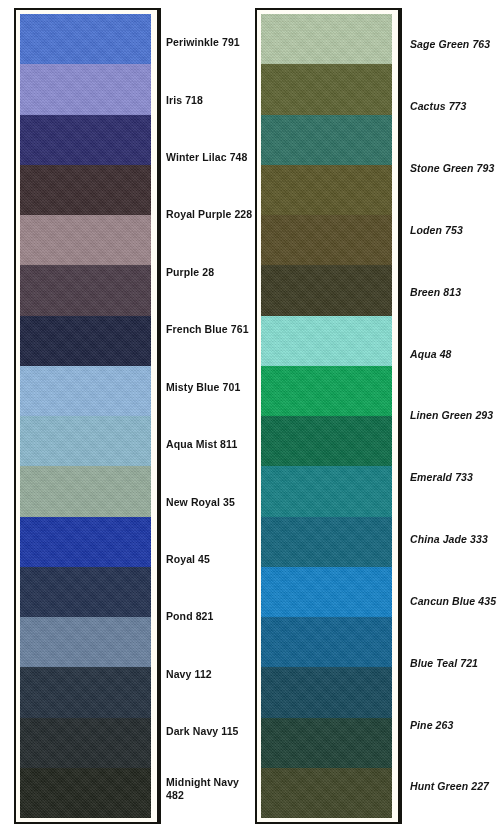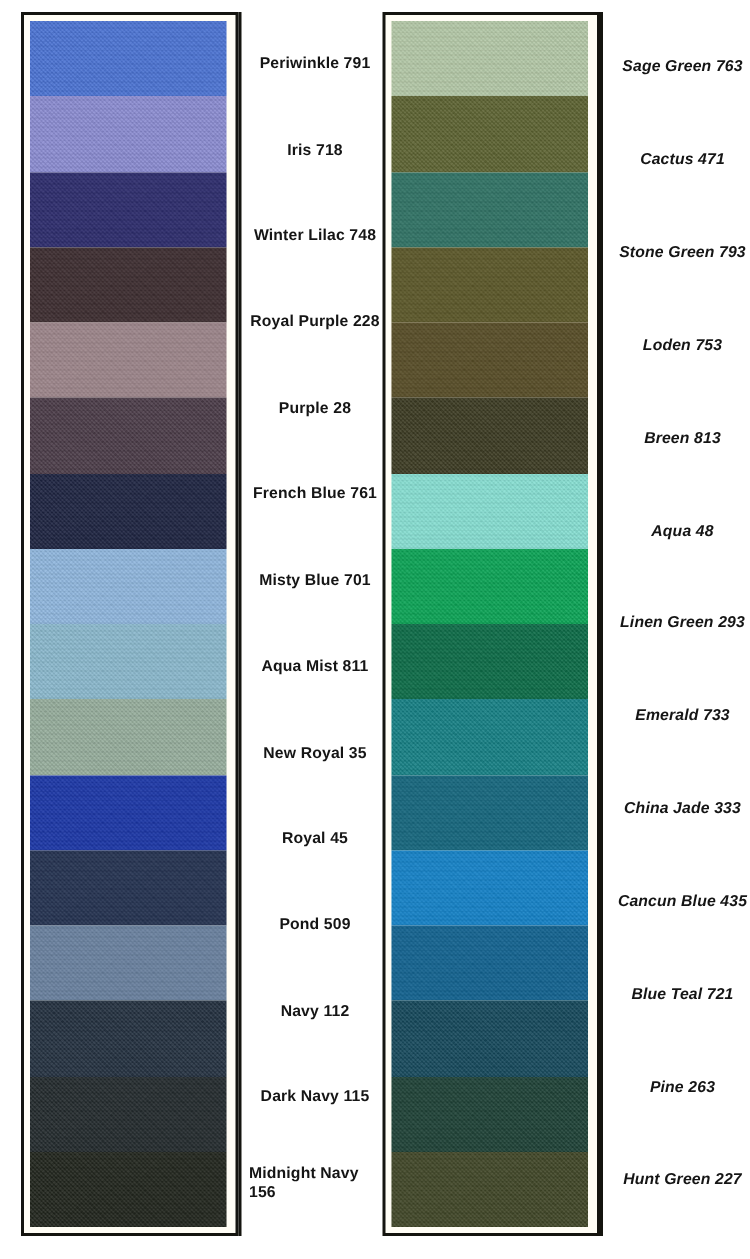--- a/index.html
+++ b/index.html
@@ -86,21 +86,20 @@
   #rule-left  { left: 159px; }
   #rule-right { left: 400px; }
 
   
   .label-stack {
     position: absolute;
     top: 14px;
     height: 804px;
     display: flex;
     flex-direction: column;
-    align-items: center;
   }
   #labels-cool-blues  { left: 166px; width: 88px; }
   #labels-cool-greens { left: 410px; width: 90px; font-style: italic; }
 
   .label-cell {
     flex: 1 1 0;
     display: flex;
     align-items: center;
     justify-content: flex-start;
   }
@@ -168,30 +167,30 @@
       <div class="label-cell">
         <span class="label-text">Aqua Mist 811</span>
       </div>
       <div class="label-cell">
         <span class="label-text">New Royal 35</span>
       </div>
       <div class="label-cell">
         <span class="label-text">Royal 45</span>
       </div>
       <div class="label-cell">
-        <span class="label-text">Pond 509</span>
+        <span class="label-text">Pond 821</span>
       </div>
       <div class="label-cell">
         <span class="label-text">Navy 112</span>
       </div>
       <div class="label-cell">
         <span class="label-text">Dark Navy 115</span>
       </div>
       <div class="label-cell">
-        <span class="label-text">Midnight Navy 156</span>
+        <span class="label-text">Midnight Navy 482</span>
       </div>
     </div>
 
   <div class="column-block" id="column-cool-greens">
     <div class="swatch-frame"></div>
     <div class="swatch-stack" id="stack-cool-greens">
         <div class="swatch" title="Sage Green 763" style="background: rgb(179, 199, 166);"></div>
         <div class="swatch" title="Cactus 773" style="background: rgb(92, 98, 49);"></div>
         <div class="swatch" title="Stone Green 793" style="background: rgb(46, 113, 99);"></div>
         <div class="swatch" title="Loden 753" style="background: rgb(90, 86, 39);"></div>
@@ -210,21 +209,21 @@
       </div>
   </div>
 
   <div class="label-rule" id="rule-right"></div>
 
   <div class="label-stack" id="labels-cool-greens">
       <div class="label-cell">
         <span class="label-text">Sage Green 763</span>
       </div>
       <div class="label-cell">
-        <span class="label-text">Cactus 471</span>
+        <span class="label-text">Cactus 773</span>
       </div>
       <div class="label-cell">
         <span class="label-text">Stone Green 793</span>
       </div>
       <div class="label-cell">
         <span class="label-text">Loden 753</span>
       </div>
       <div class="label-cell">
         <span class="label-text">Breen 813</span>
       </div>

